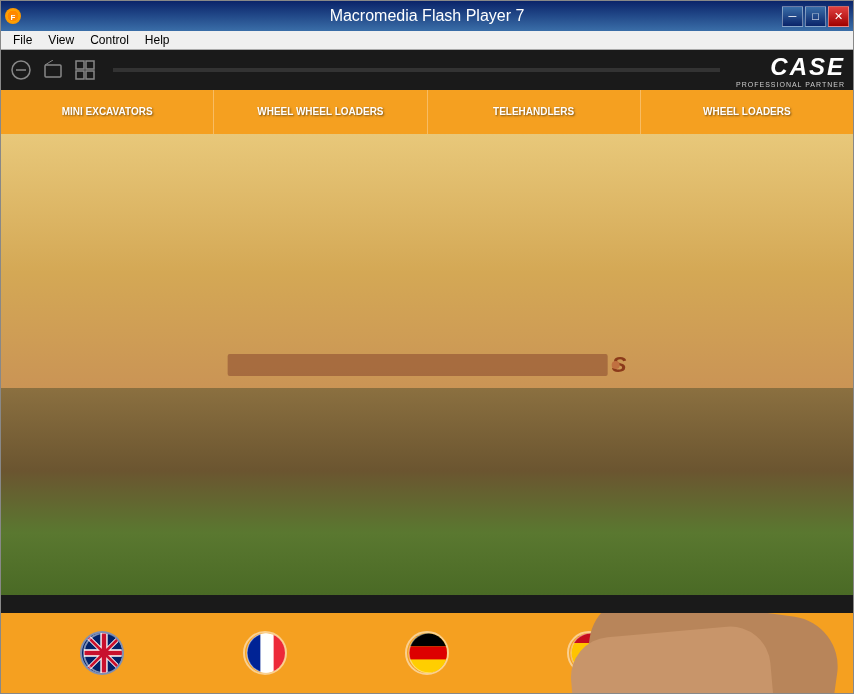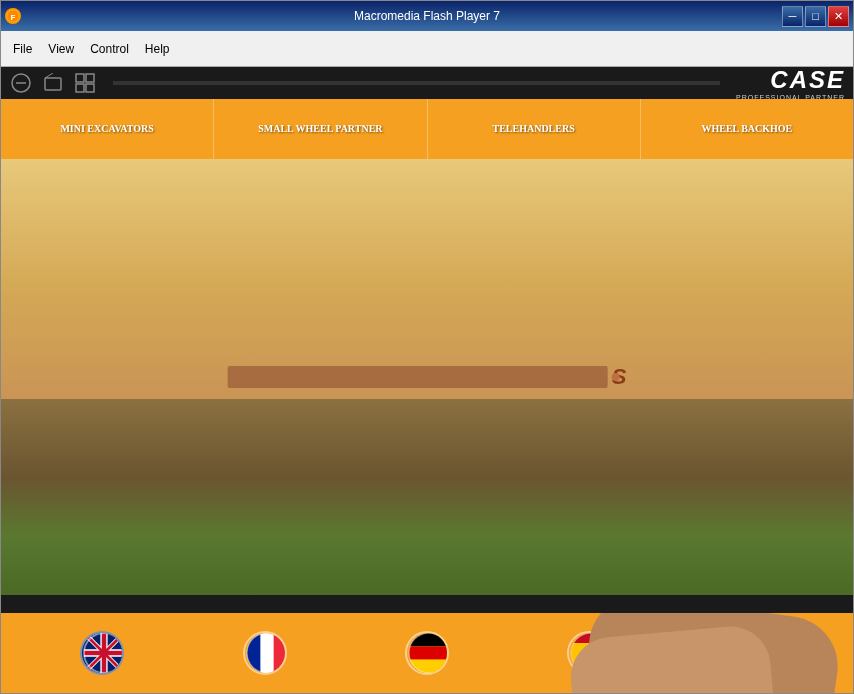--- a/index.html
+++ b/index.html
@@ -67,21 +67,21 @@
       color: white;
       cursor: pointer;
       background: linear-gradient(to bottom, #3a6ea8, #0a246a);
     }
     .title-btn.close-btn {
       background: linear-gradient(to bottom, #e04040, #a00000);
     }
 
     
     .menu-bar {
-      height: 36px;
+      height: 19px;
       background: #f0f0f0;
       border-bottom: 1px solid #aaa;
       display: flex;
       align-items: center;
       padding: 0 4px;
       flex-shrink: 0;
     }
     .menu-item {
       padding: 2px 8px;
       font-size: 12px;
@@ -93,21 +93,21 @@
     .flash-container {
       flex: 1;
       display: flex;
       flex-direction: column;
       background: #000;
       overflow: hidden;
     }
 
     
     .flash-toolbar {
-      height: 32px;
+      height: 40px;
       background: #1a1a1a;
       display: flex;
       align-items: center;
       padding: 0 8px;
       gap: 8px;
       flex-shrink: 0;
     }
     .toolbar-icon {
       width: 24px;
       height: 24px;
@@ -138,26 +138,25 @@
       font-style: italic;
     }
     .case-logo-sub {
       font-size: 7px;
       color: #ccc;
       letter-spacing: 1px;
     }
 
     
     .nav-bar {
-      height: 60px;
+      height: 44px;
       background: #f5a020;
       display: flex;
       align-items: stretch;
       flex-shrink: 0;
-      font-family: Liberation Serif, serif;
     }
     .nav-item {
       flex: 1;
       display: flex;
       align-items: center;
       justify-content: center;
       text-align: center;
       font-size: 10px;
       font-weight: bold;
       color: white;
@@ -293,21 +292,21 @@
       border-radius: 50px 50px 0 0;
       transform: rotate(8deg);
       transform-origin: bottom right;
     }
 
     .window-title-center {
       position: absolute;
       left: 50%;
       transform: translateX(-50%);
       color: white;
-      font-size: 12px;
+      font-size: 16px;
     }
   </style>
 </head>
 <body>
 
 <div class="window">
 
   <div class="title-bar">
     <div class="title-bar-left">
       <div class="title-icon">
@@ -358,23 +357,23 @@
       </div>
       <div class="toolbar-progress"></div>
       <div class="case-logo">
         <span class="case-logo-text">CASE</span>
         <span class="case-logo-sub">PROFESSIONAL PARTNER</span>
       </div>
     </div>
 
     <div class="nav-bar">
       <div class="nav-item">MINI EXCAVATORS</div>
-      <div class="nav-item">SMALL WHEEL PARTNER</div>
+      <div class="nav-item">WHEEL WHEEL LOADERS</div>
       <div class="nav-item">TELEHANDLERS</div>
-      <div class="nav-item">WHEEL BACKHOE</div>
+      <div class="nav-item">WHEEL LOADERS</div>
     </div>
 
     <div class="main-content">
       <div class="sky"></div>
       <div class="ground"></div>
 
       <div class="loading-area">
         <div class="loading-bar">
           <div class="loading-dot"></div>
         </div>

